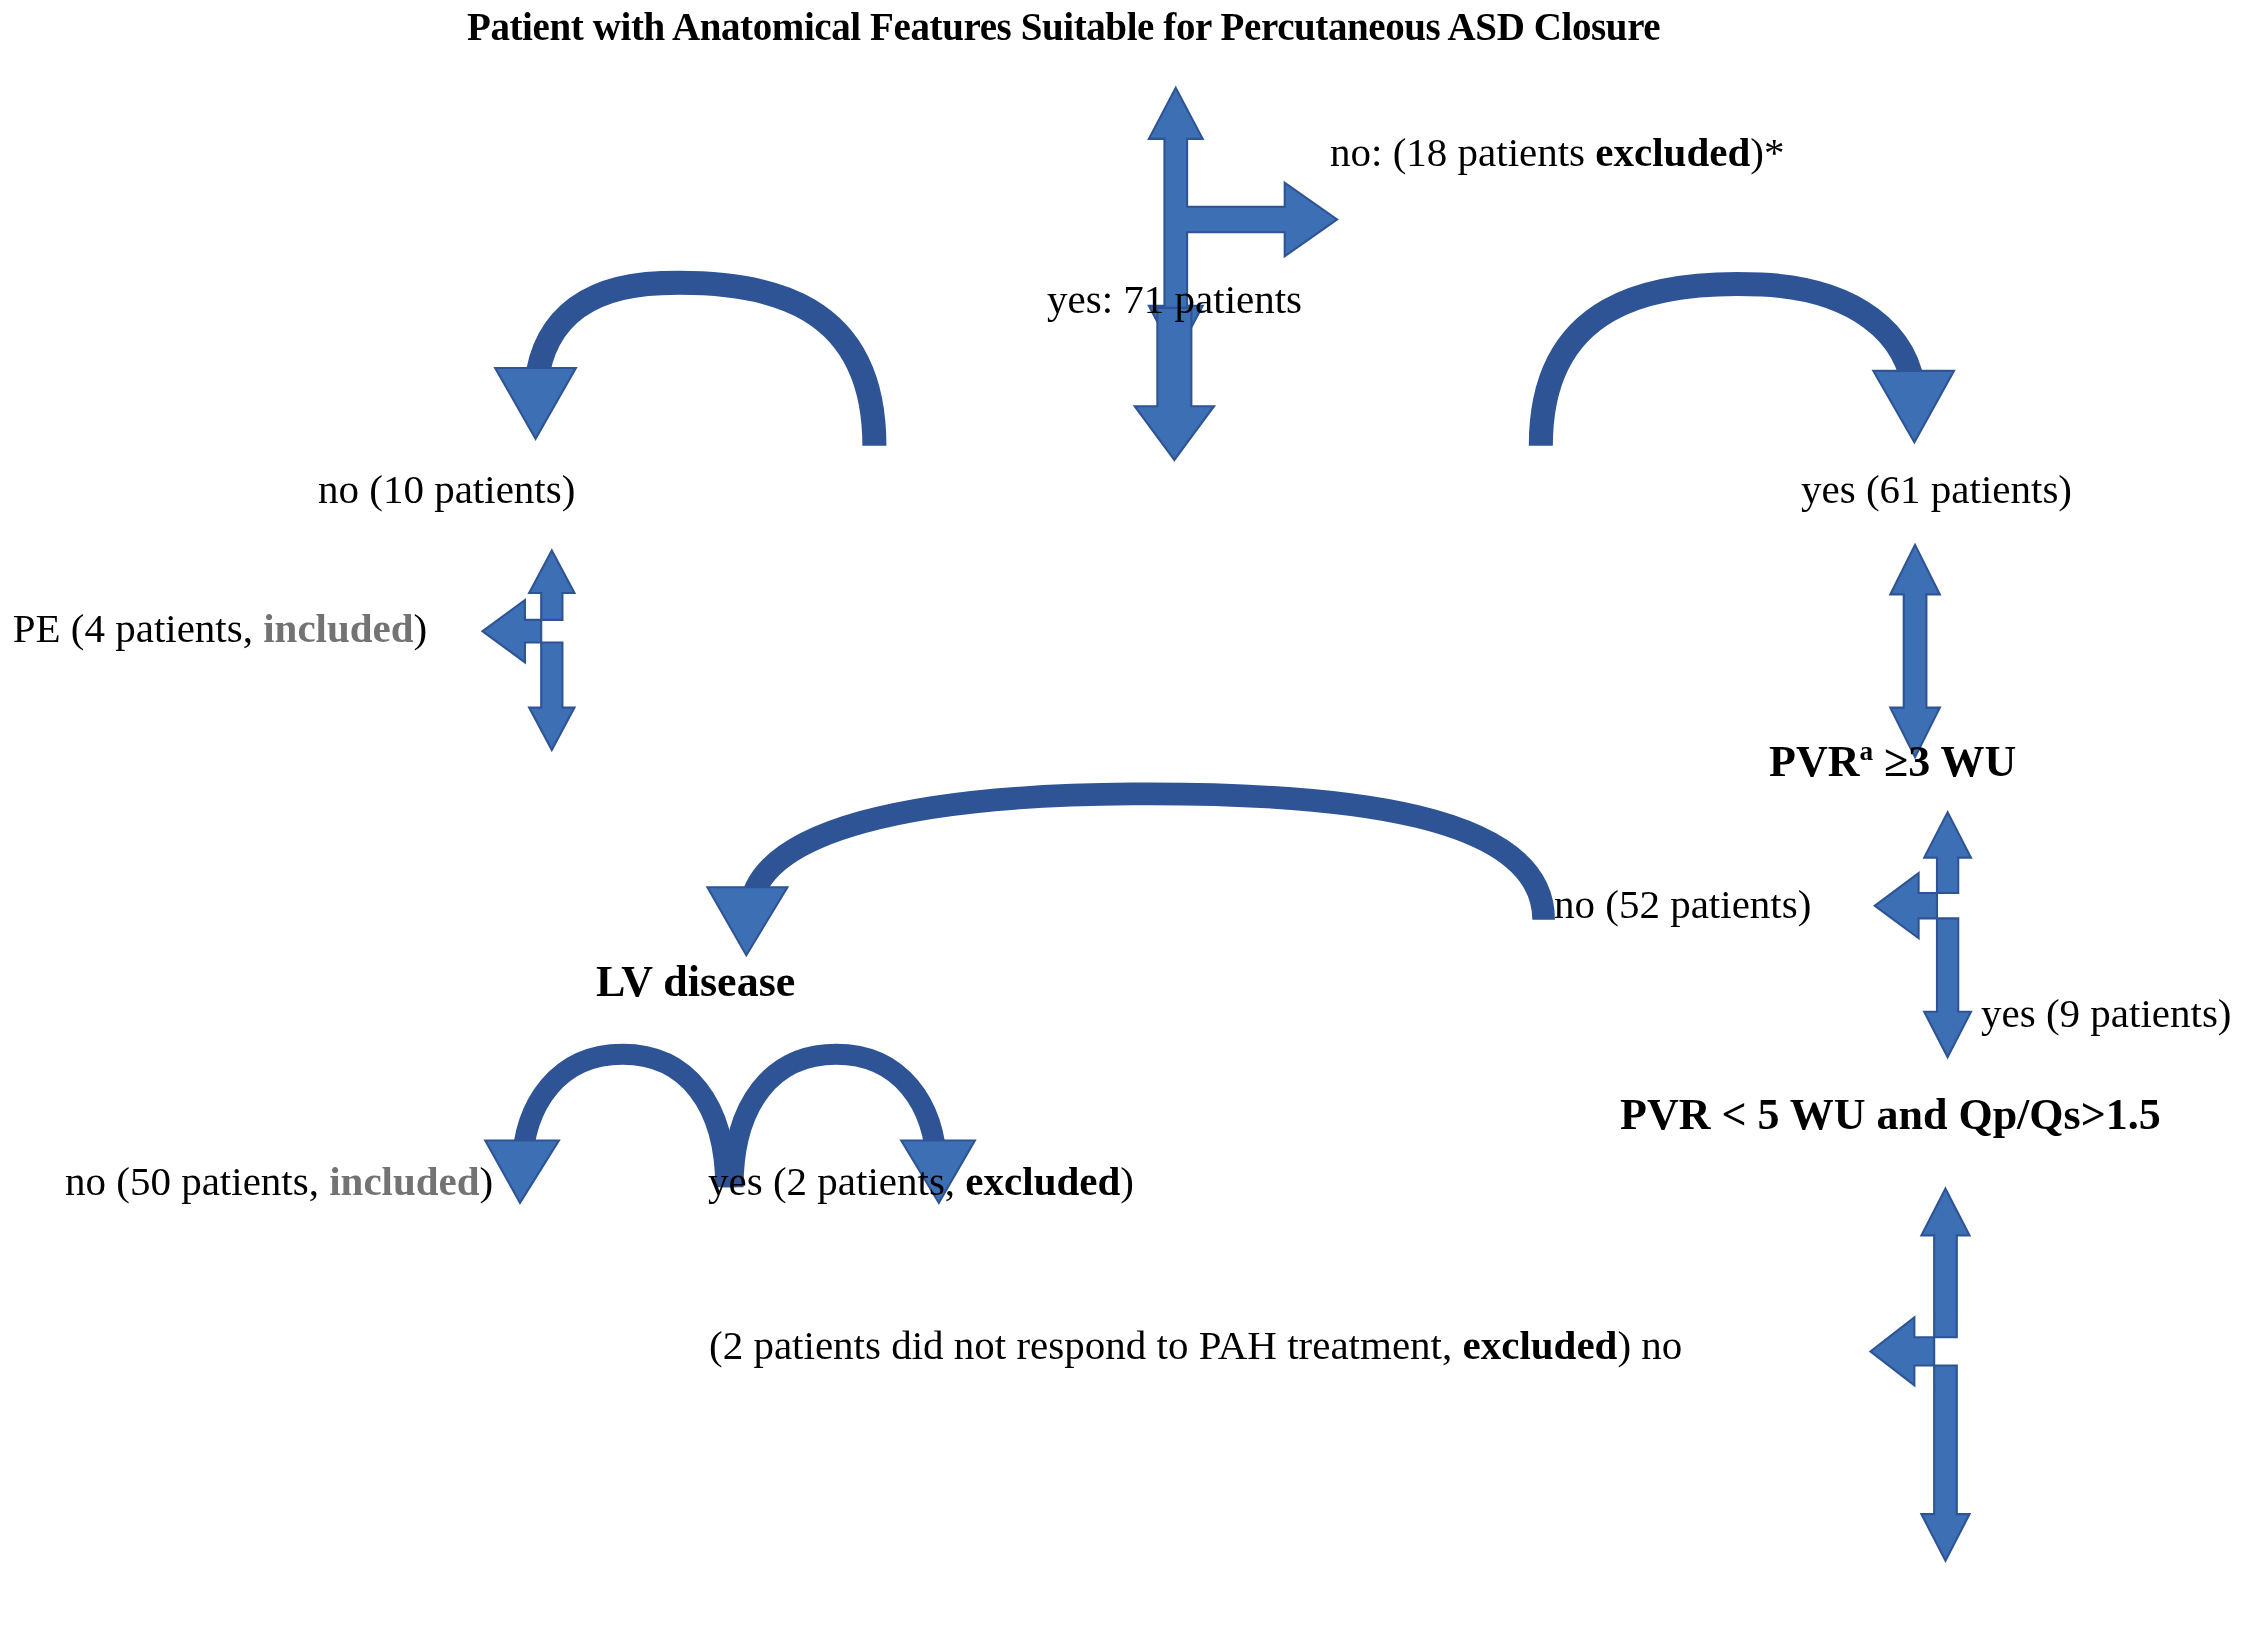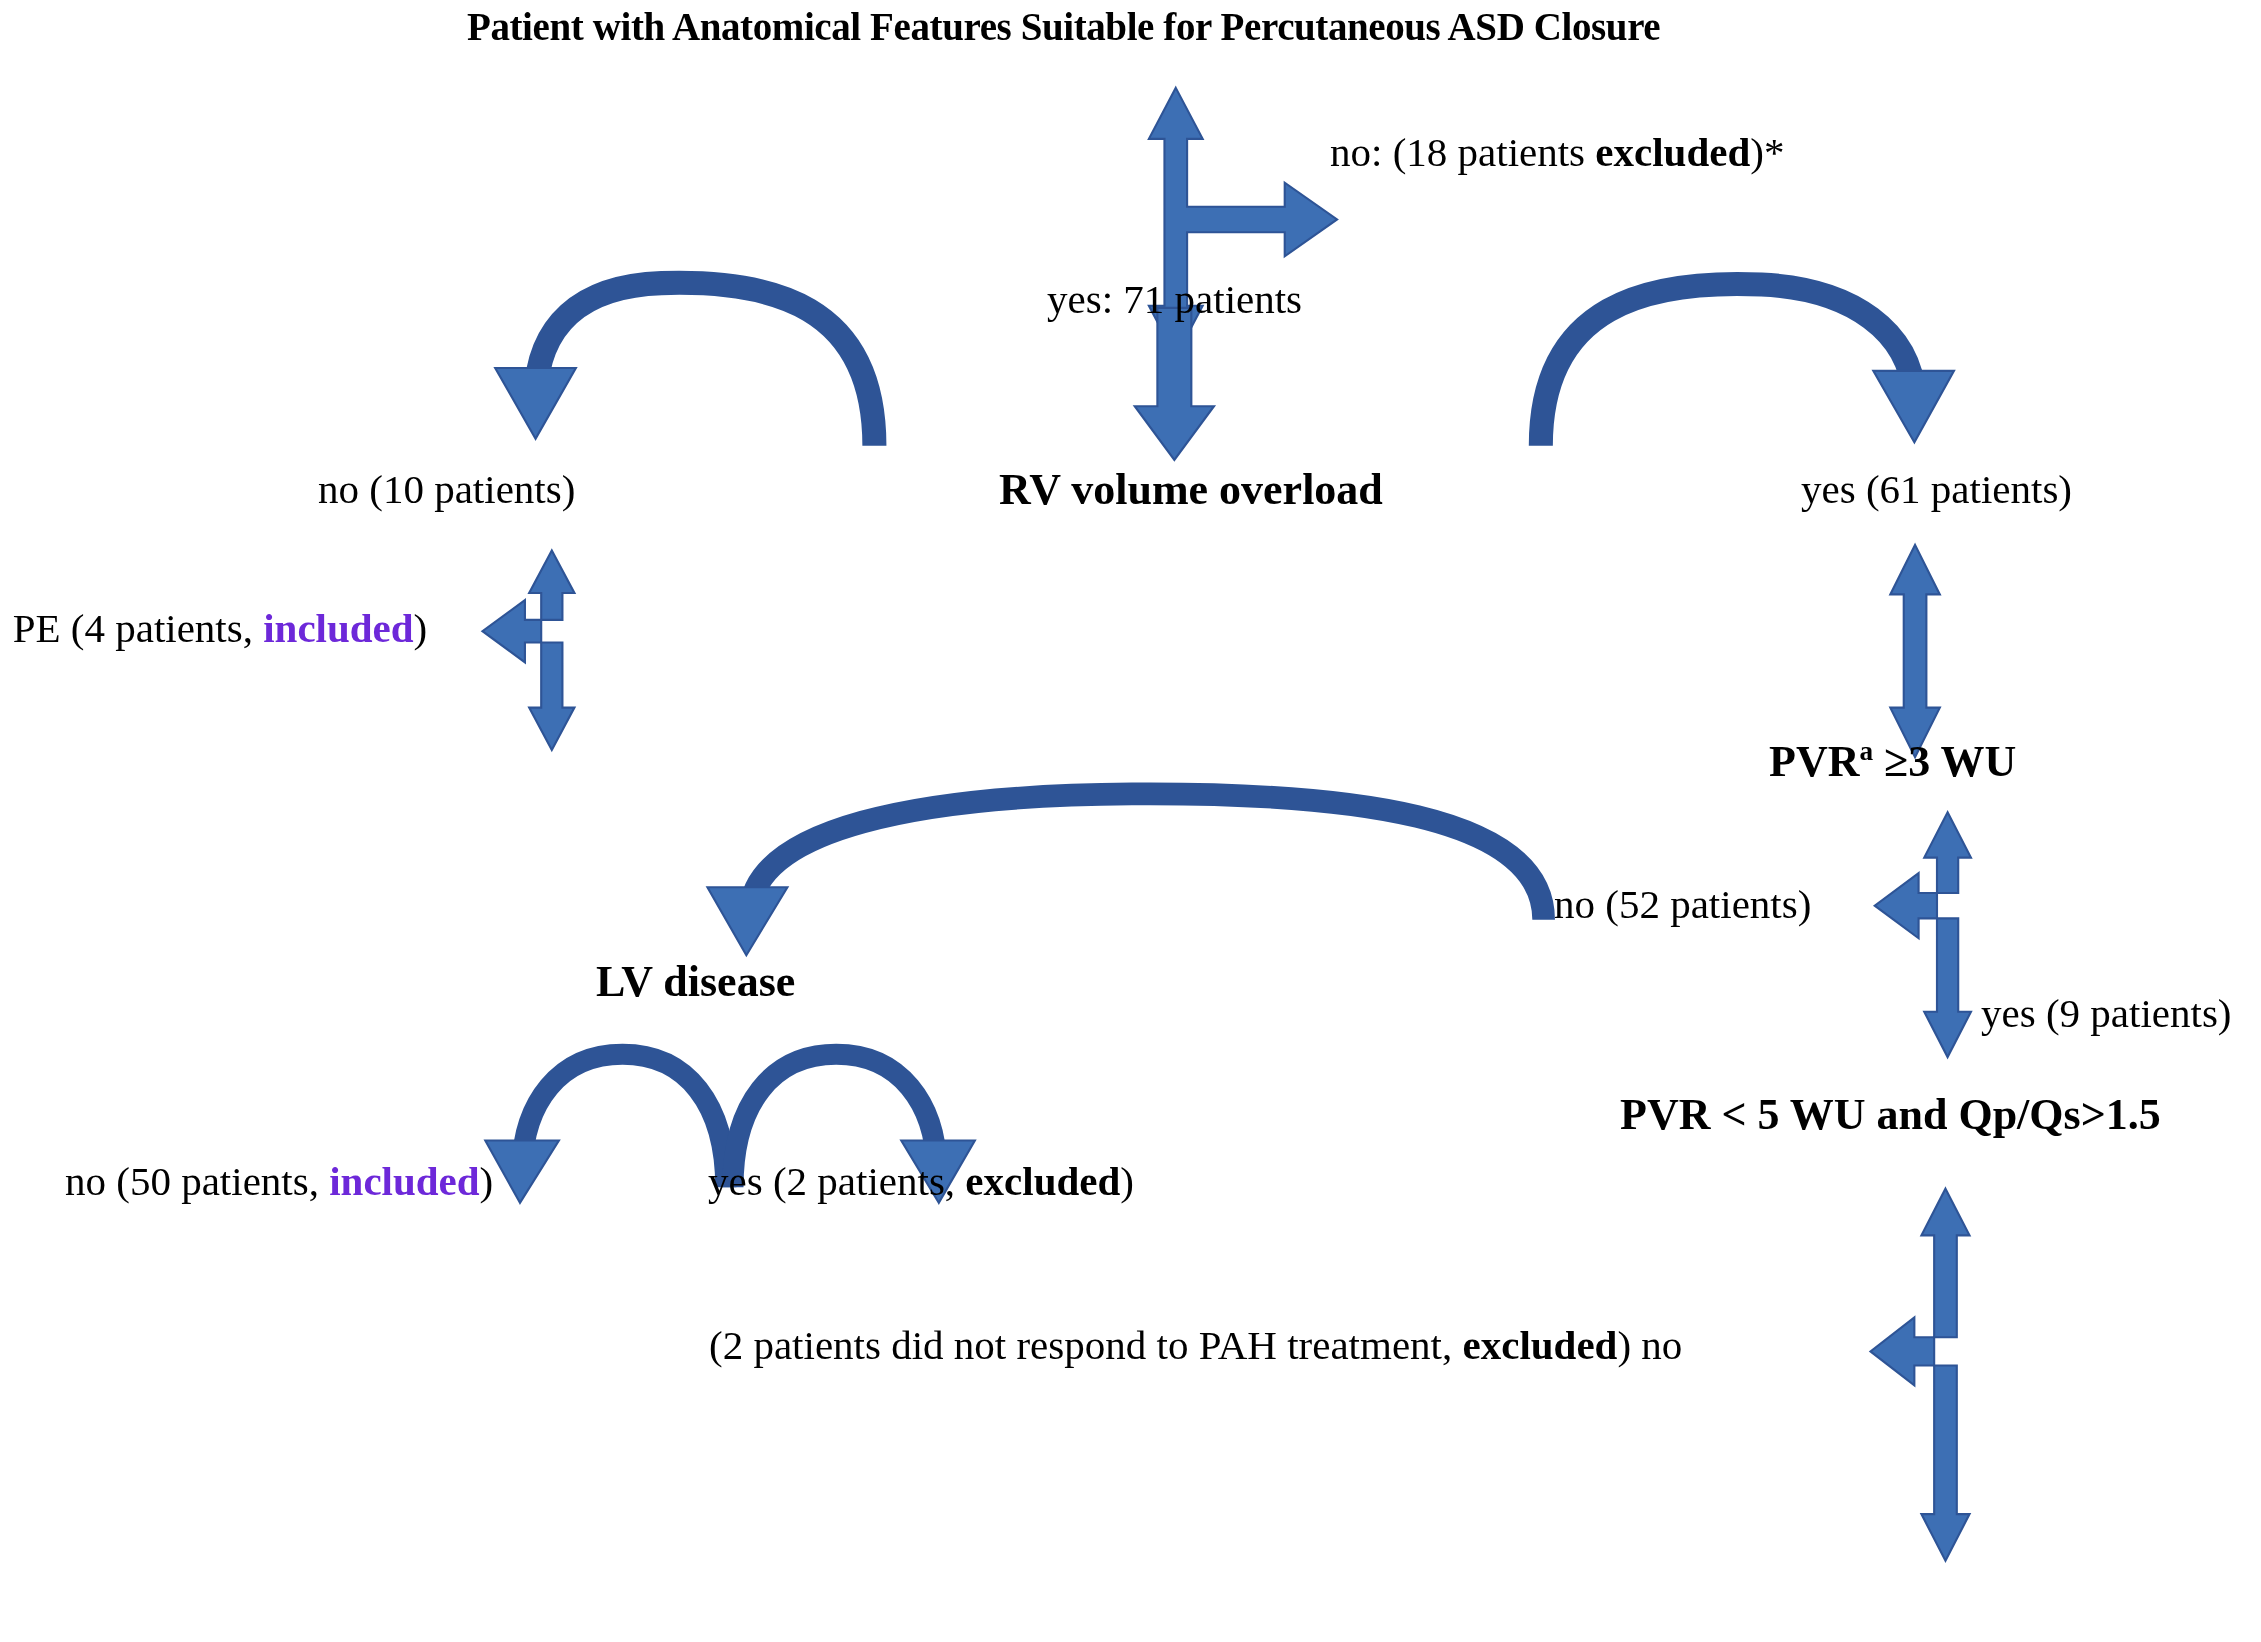--- a/index.html
+++ b/index.html
@@ -5,21 +5,21 @@
   html,body{margin:0;padding:0;background:#ffffff;}
   body{width:2261px;height:1643px;position:relative;overflow:hidden;
        font-family:"Liberation Serif","DejaVu Serif",serif;color:#000;}
   #stage{position:absolute;inset:0;width:2261px;height:1643px;}
   svg#arrows{position:absolute;left:0;top:0;width:2261px;height:1643px;pointer-events:none;}
   .lbl{position:absolute;white-space:nowrap;line-height:1.05;}
   .t-title{font-weight:bold;font-size:39px;letter-spacing:-0.4px;}
   .t-node{font-weight:bold;font-size:44px;}
   .t-plain{font-weight:normal;font-size:41px;}
   .b{font-weight:bold;}
-  .red{color:#6d28d9;font-weight:bold;font-family:Liberation Serif, serif;}
+  .red{color:#737373;font-weight:bold;font-family:Liberation Serif, serif;}
   .sup{font-size:0.62em;vertical-align:super;font-weight:bold;}
 </style>
 </head>
 <body>
 
 <div id="stage">
 
   <svg id="arrows" viewBox="0 0 3196 2322">
     <defs>
       <linearGradient id="gA" x1="0" y1="0" x2="0" y2="1">
@@ -89,21 +89,20 @@
   <div class="lbl t-title" style="left:467px;top:7px;">Patient with Anatomical Features Suitable for Percutaneous ASD Closure</div>
 
   <div class="lbl t-plain" style="left:1330px;top:131px;">
     <span>no: (18 patients </span><span class="b">excluded</span><span>)*</span>
   </div>
 
   <div class="lbl t-plain" style="left:1047px;top:241px;margin-top:37px;">yes: 71 patients</div>
 
   <div class="lbl t-plain" style="left:318px;top:468px;">no (10 patients)</div>
 
-  <div class="lbl t-node" style="left:999px;top:467px;">RV volume overload</div>
 
   <div class="lbl t-plain" style="left:1801px;top:468px;">yes (61 patients)</div>
 
   <div class="lbl t-plain" style="left:12.7px;top:607px;">
     <span>PE (4 patients, </span><span class="red">included</span><span>)</span>
   </div>
 
 
   <div class="lbl t-node" style="left:1769px;top:737px;">
     <span>PVR</span><span class="sup">a</span><span> ≥3 WU</span>

